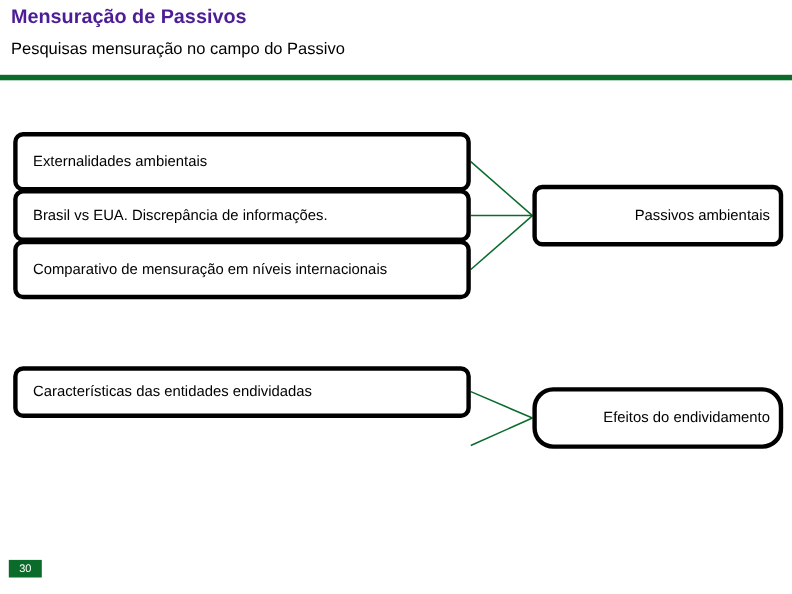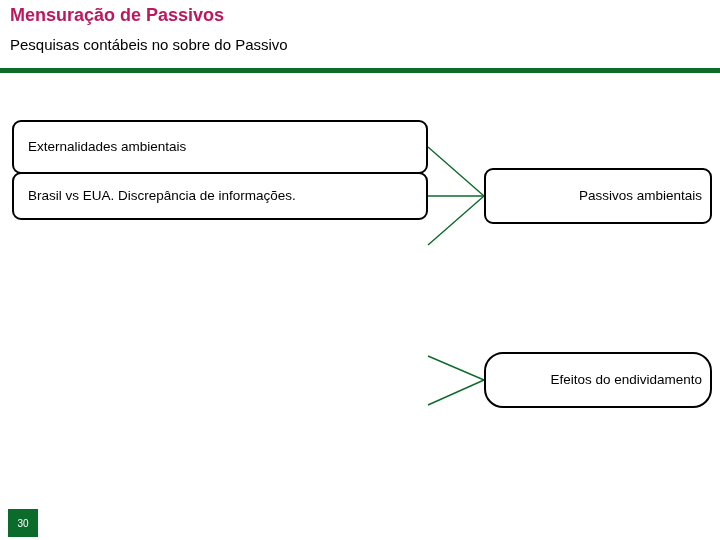--- a/index.html
+++ b/index.html
@@ -19,21 +19,21 @@
     left: 0; top: 0;
     width: 720px;
     height: 540px;
   }
   .title {
     position: absolute;
     left: 10px;
     top: 5px;
     font-size: 18px;
     font-weight: bold;
-    color: #be185d;
+    color: #4c1d95;
     letter-spacing: 0px;
   }
   .subtitle {
     position: absolute;
     left: 10px;
     top: 36px;
     font-size: 15px;
     font-weight: normal;
     color: #000000;
   }
@@ -41,21 +41,21 @@
     position: absolute;
     left: 0;
     top: 68px;
     width: 720px;
     height: 5px;
     background: #0b6b2b;
   }
   .box {
     position: absolute;
     box-sizing: border-box;
-    border: 2px solid #000000;
+    border: 4px solid #000000;
     border-radius: 9px;
     background: #ffffff;
     display: flex;
     align-items: center;
     font-size: 13.5px;
     color: #000000;
     line-height: 1.25;
   }
   .box.left {
     padding-left: 14px;
@@ -84,57 +84,63 @@
     left: 0; top: 0;
     width: 720px;
     height: 540px;
     pointer-events: none;
   }
   .page-number {
     position: absolute;
     left: 8px;
     top: 509px;
     width: 30px;
-    height: 28px;
+    height: 16px;
     background: #0b6b2b;
     color: #ffffff;
     font-size: 10px;
     display: flex;
     align-items: center;
     justify-content: center;
   }
 </style>
 </head>
 <body>
 
 <div class="slide">
 
   <div class="title">Mensuração de Passivos</div>
-  <div class="subtitle">Pesquisas contábeis no sobre do Passivo</div>
+  <div class="subtitle">Pesquisas mensuração no campo do Passivo</div>
   <div class="rule"></div>
 
   <svg class="connectors" viewBox="0 0 720 540" xmlns="http://www.w3.org/2000/svg">
 
     <path d="M428 147 L484 196" stroke="#0b6b2b" stroke-width="1.4" fill="none"></path>
     <path d="M428 196 L484 196" stroke="#0b6b2b" stroke-width="1.4" fill="none"></path>
     <path d="M428 245 L484 196" stroke="#0b6b2b" stroke-width="1.4" fill="none"></path>
 
     <path d="M428 356 L484 380" stroke="#0b6b2b" stroke-width="1.4" fill="none"></path>
     <path d="M428 405 L484 380" stroke="#0b6b2b" stroke-width="1.4" fill="none"></path>
   </svg>
 
   <div class="box left" id="box-externalidades">
     <span>Externalidades ambientais</span>
   </div>
 
   <div class="box left" id="box-brasil-eua">
     <span>Brasil vs EUA. Discrepância de informações.</span>
   </div>
 
+  <div class="box left" id="box-comparativo">
+    <span>Comparativo de mensuração em níveis internacionais</span>
+  </div>
 
+  <div class="box left" id="box-caracteristicas">
+    <span>Características das entidades endividadas</span>
+  </div>
 
 
   <div class="box center" id="box-passivos-amb">
     <span>Passivos ambientais</span>
   </div>
 
   <div class="box center" id="box-efeitos-end">
     <span>Efeitos do endividamento</span>
   </div>
 

